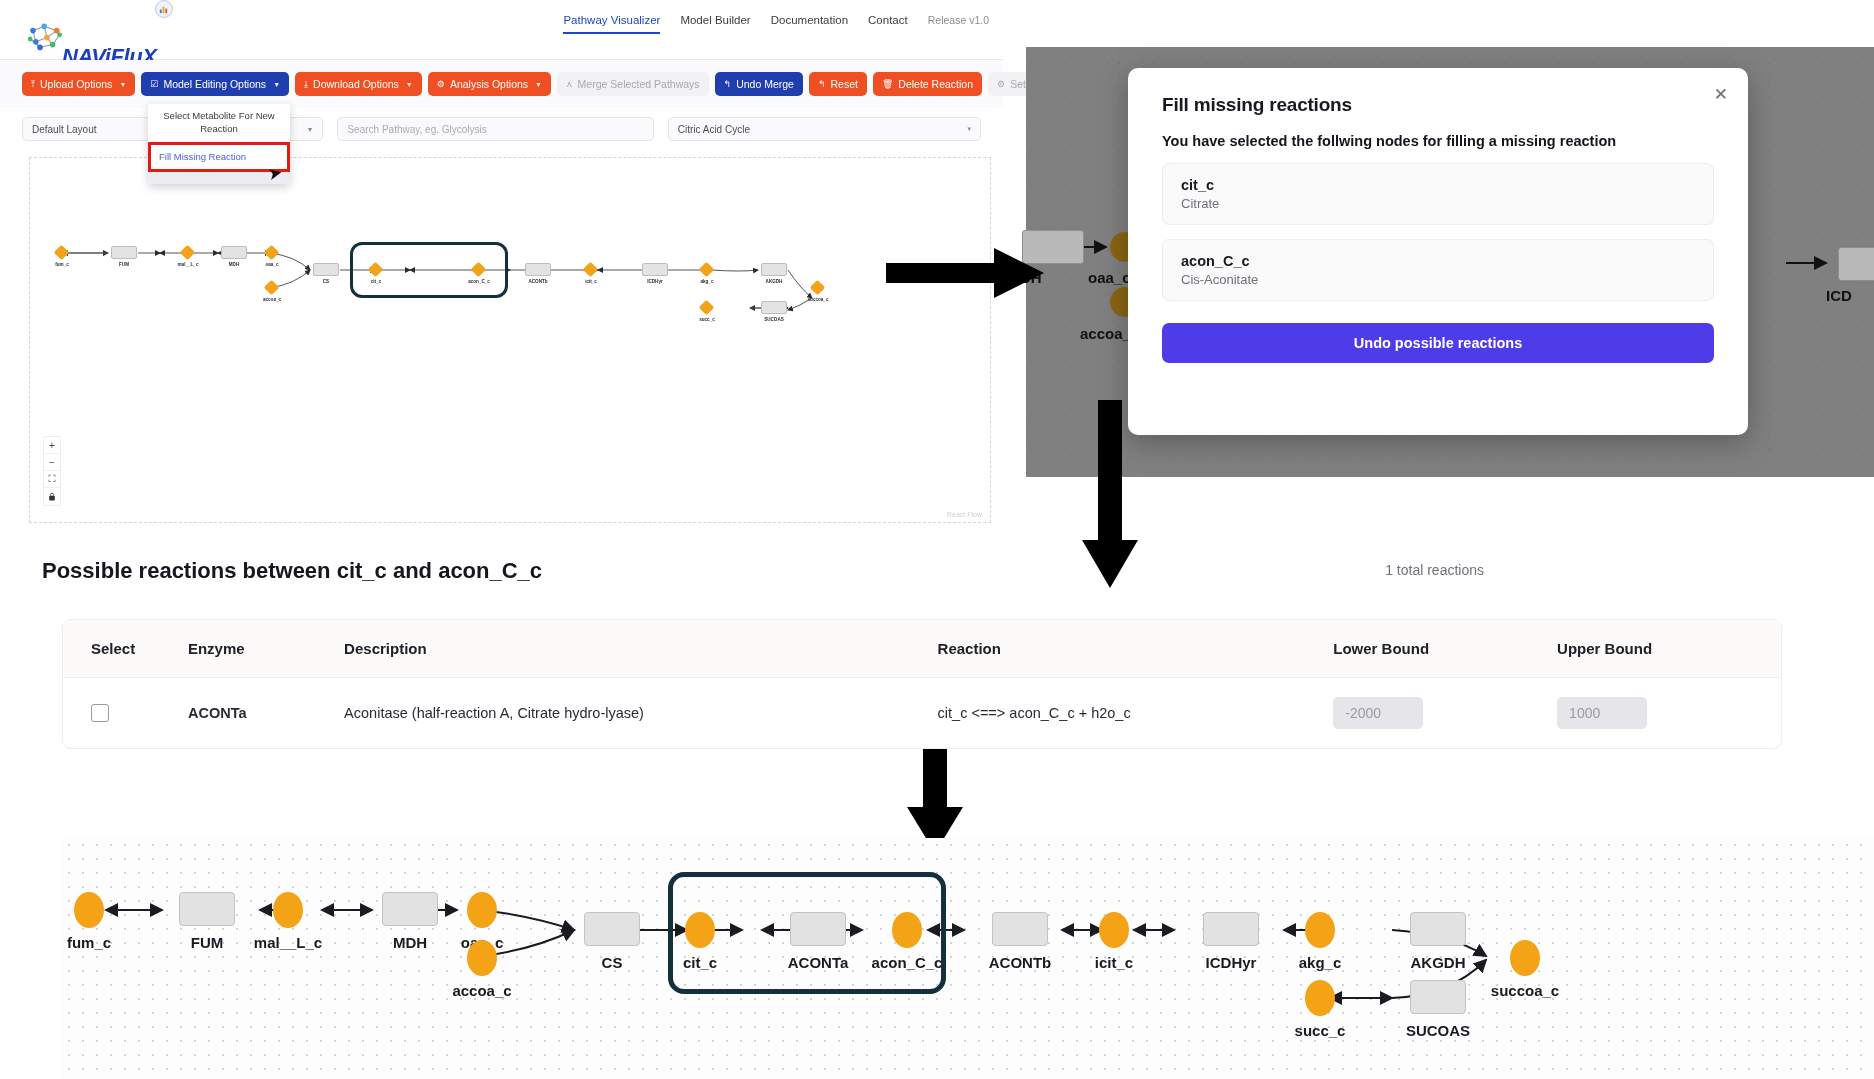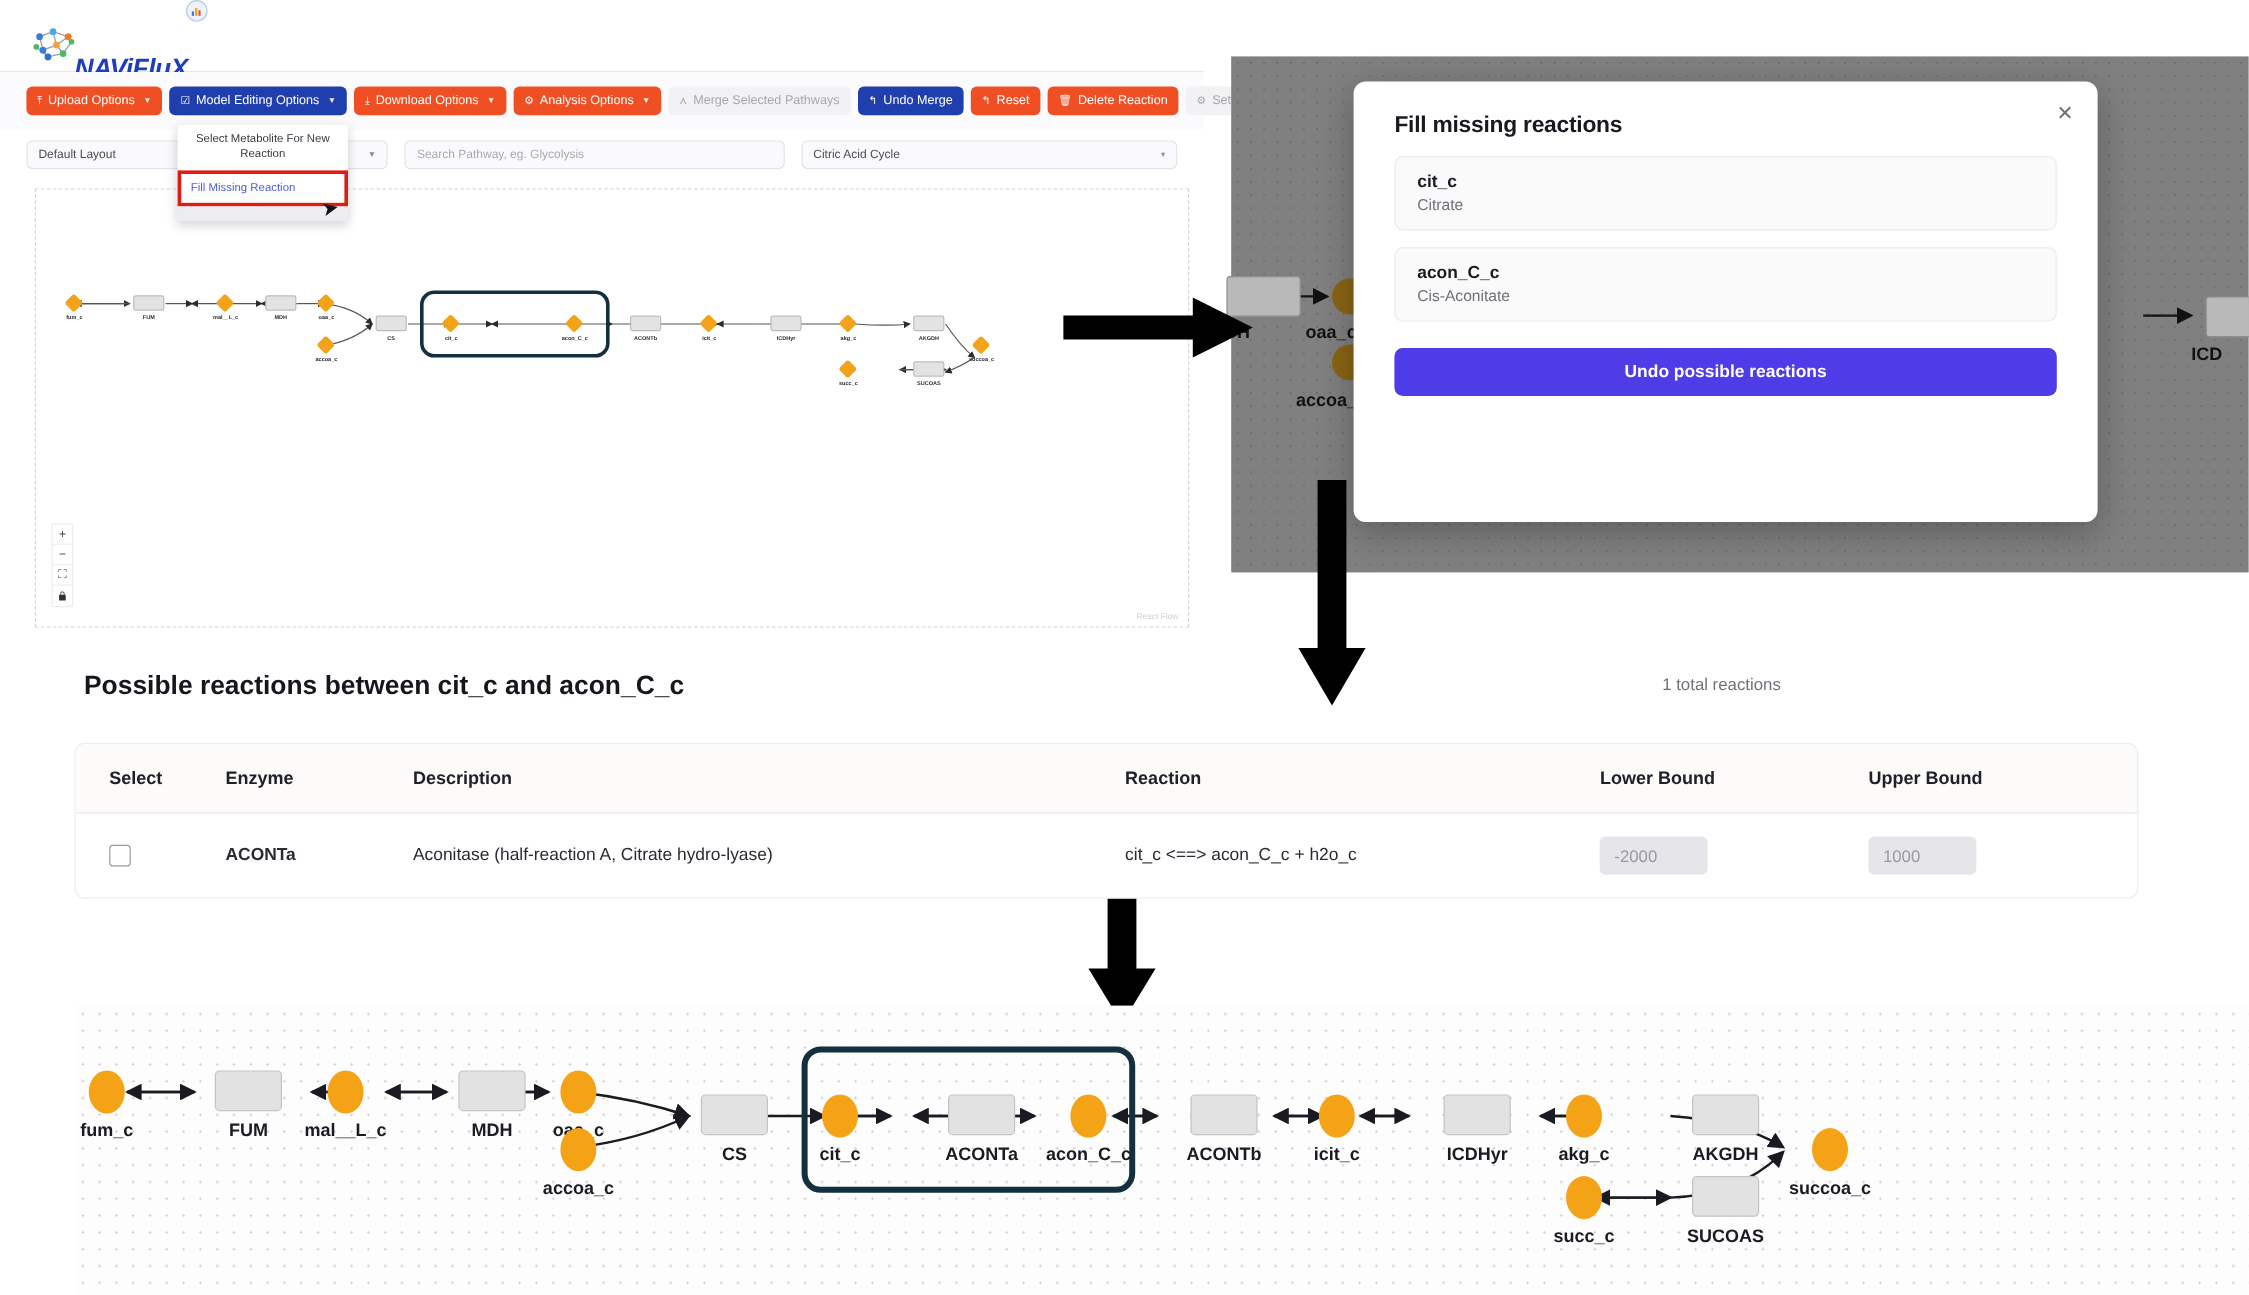--- a/index.html
+++ b/index.html
@@ -140,21 +140,21 @@
     margin-top: 22px; width: 100%; height: 40px; border-radius: 7px;
     background: #4d3ce8; color: #fff; font-size: 14.5px; font-weight: bold;
     display: flex; align-items: center; justify-content: center; cursor: pointer; border: none;
   }
 
   
   .blk-arrow { position: absolute; }
 
   
   .results { position: absolute; left: 0; top: 545px; width: 1874px; }
-  .res-head { position: relative; height: 52px; padding-left: 70px; display: flex; align-items: center; gap: 18px; }
+  .res-head { position: relative; height: 52px; padding-left: 42px; display: flex; align-items: center; gap: 18px; }
   .res-title { font-size: 22px; font-weight: bold; color: #16161e; white-space: nowrap; }
   .res-search {
     width: 640px; height: 42px; border: 1px solid #eaeaee; border-radius: 8px;
     background: #fafafa; display: flex; align-items: center; padding: 0 18px;
     font-size: 15px; color: #9d9da7;
   }
   .res-total { position: absolute; right: 390px; top: 17px; font-size: 14px; color: #70707b; }
 
   .table-card {
     margin: 22px 0 0 62px; width: 1720px;
@@ -219,20 +219,27 @@
       <div class="logo-text">NAViFluX</div>
       <span class="logo-badge">
         <svg width="11" height="11" viewBox="0 0 12 12">
             <rect x="2" y="6" width="2" height="4" fill="#3b7bd6"></rect>
             <rect x="5" y="3" width="2" height="7" fill="#f0a11c"></rect>
             <rect x="8" y="5" width="2" height="5" fill="#e0572b"></rect>
           </svg>
       </span>
     </div>
 
+    <div class="nav">
+      <div class="nav-item active">Pathway Visualizer</div>
+      <div class="nav-item">Model Builder</div>
+      <div class="nav-item">Documentation</div>
+      <div class="nav-item">Contact</div>
+      <div class="nav-item muted">Release v1.0</div>
+    </div>
   </div>
 
   <div class="toolbar">
     <div class="tb-btn tb-orange">
       <span class="tb-ico">⤒</span>
       <span>Upload Options</span>
       <span class="tb-caret">▼</span>
     </div>
     <div class="tb-btn tb-blue">
       <span class="tb-ico">☑</span>
@@ -414,20 +421,21 @@
     <div class="dp-lbl" style="left:62px;top:222px">oaa_c</div>
     <div class="dp-node dp-met" style="left:84px;top:240px"></div>
     <div class="dp-lbl" style="left:54px;top:278px">accoa_c</div>
     <div class="dp-node dp-rxn" style="left:812px;top:200px"></div>
     <div class="dp-lbl" style="left:800px;top:240px">ICD</div>
   </div>
 
   <div class="modal">
     <div class="modal-close">✕</div>
     <h2>Fill missing reactions</h2>
+    <div class="modal-strong">You have selected the follwing nodes for filling a missing reaction</div>
 
     <div class="node-card">
       <div class="nc-id">cit_c</div>
       <div class="nc-nm">Citrate</div>
     </div>
     <div class="node-card">
       <div class="nc-id">acon_C_c</div>
       <div class="nc-nm">Cis-Aconitate</div>
     </div>
 

